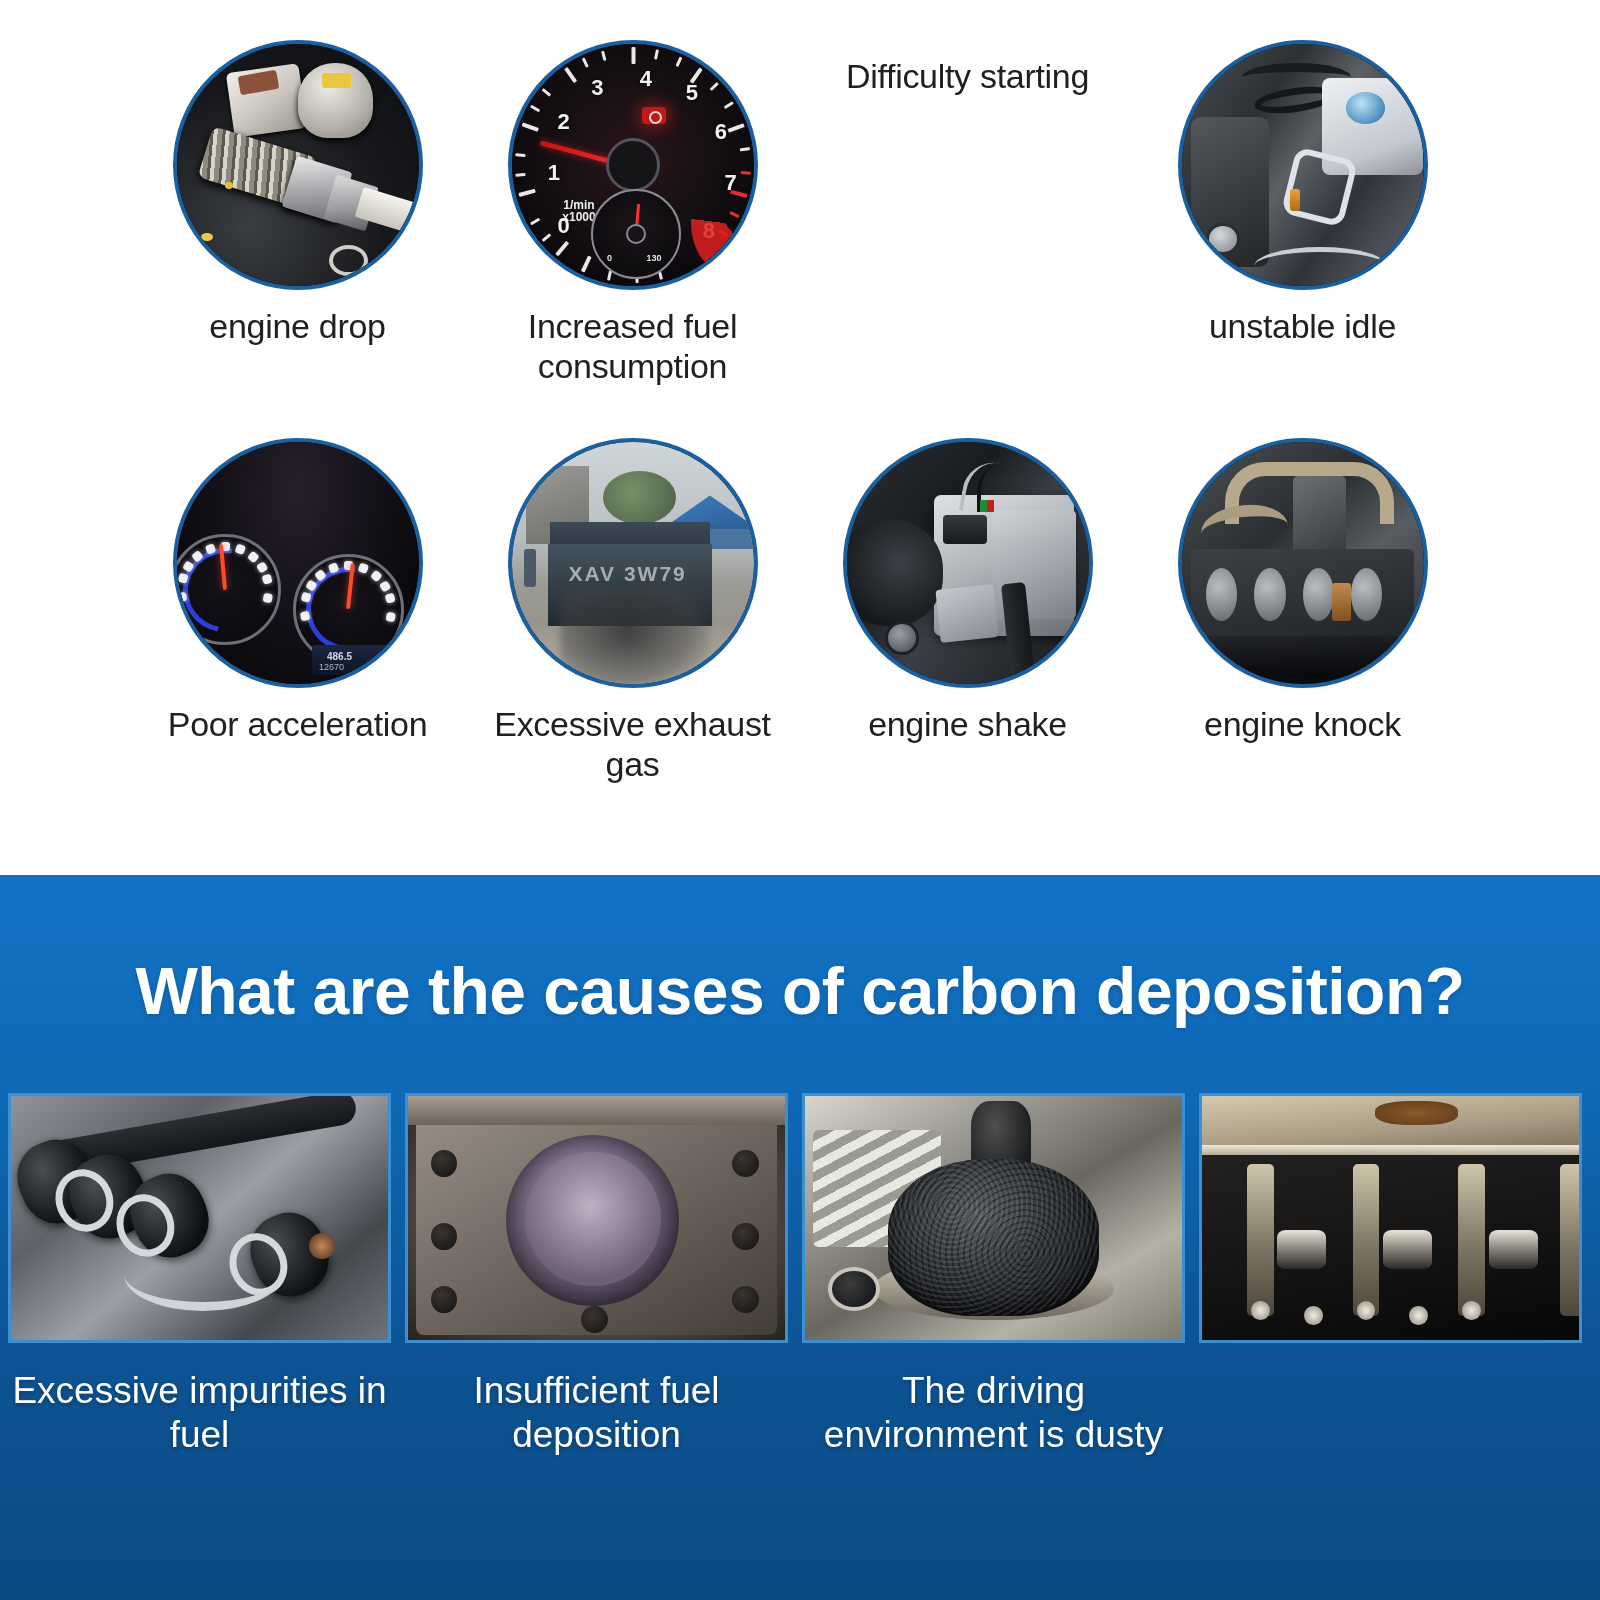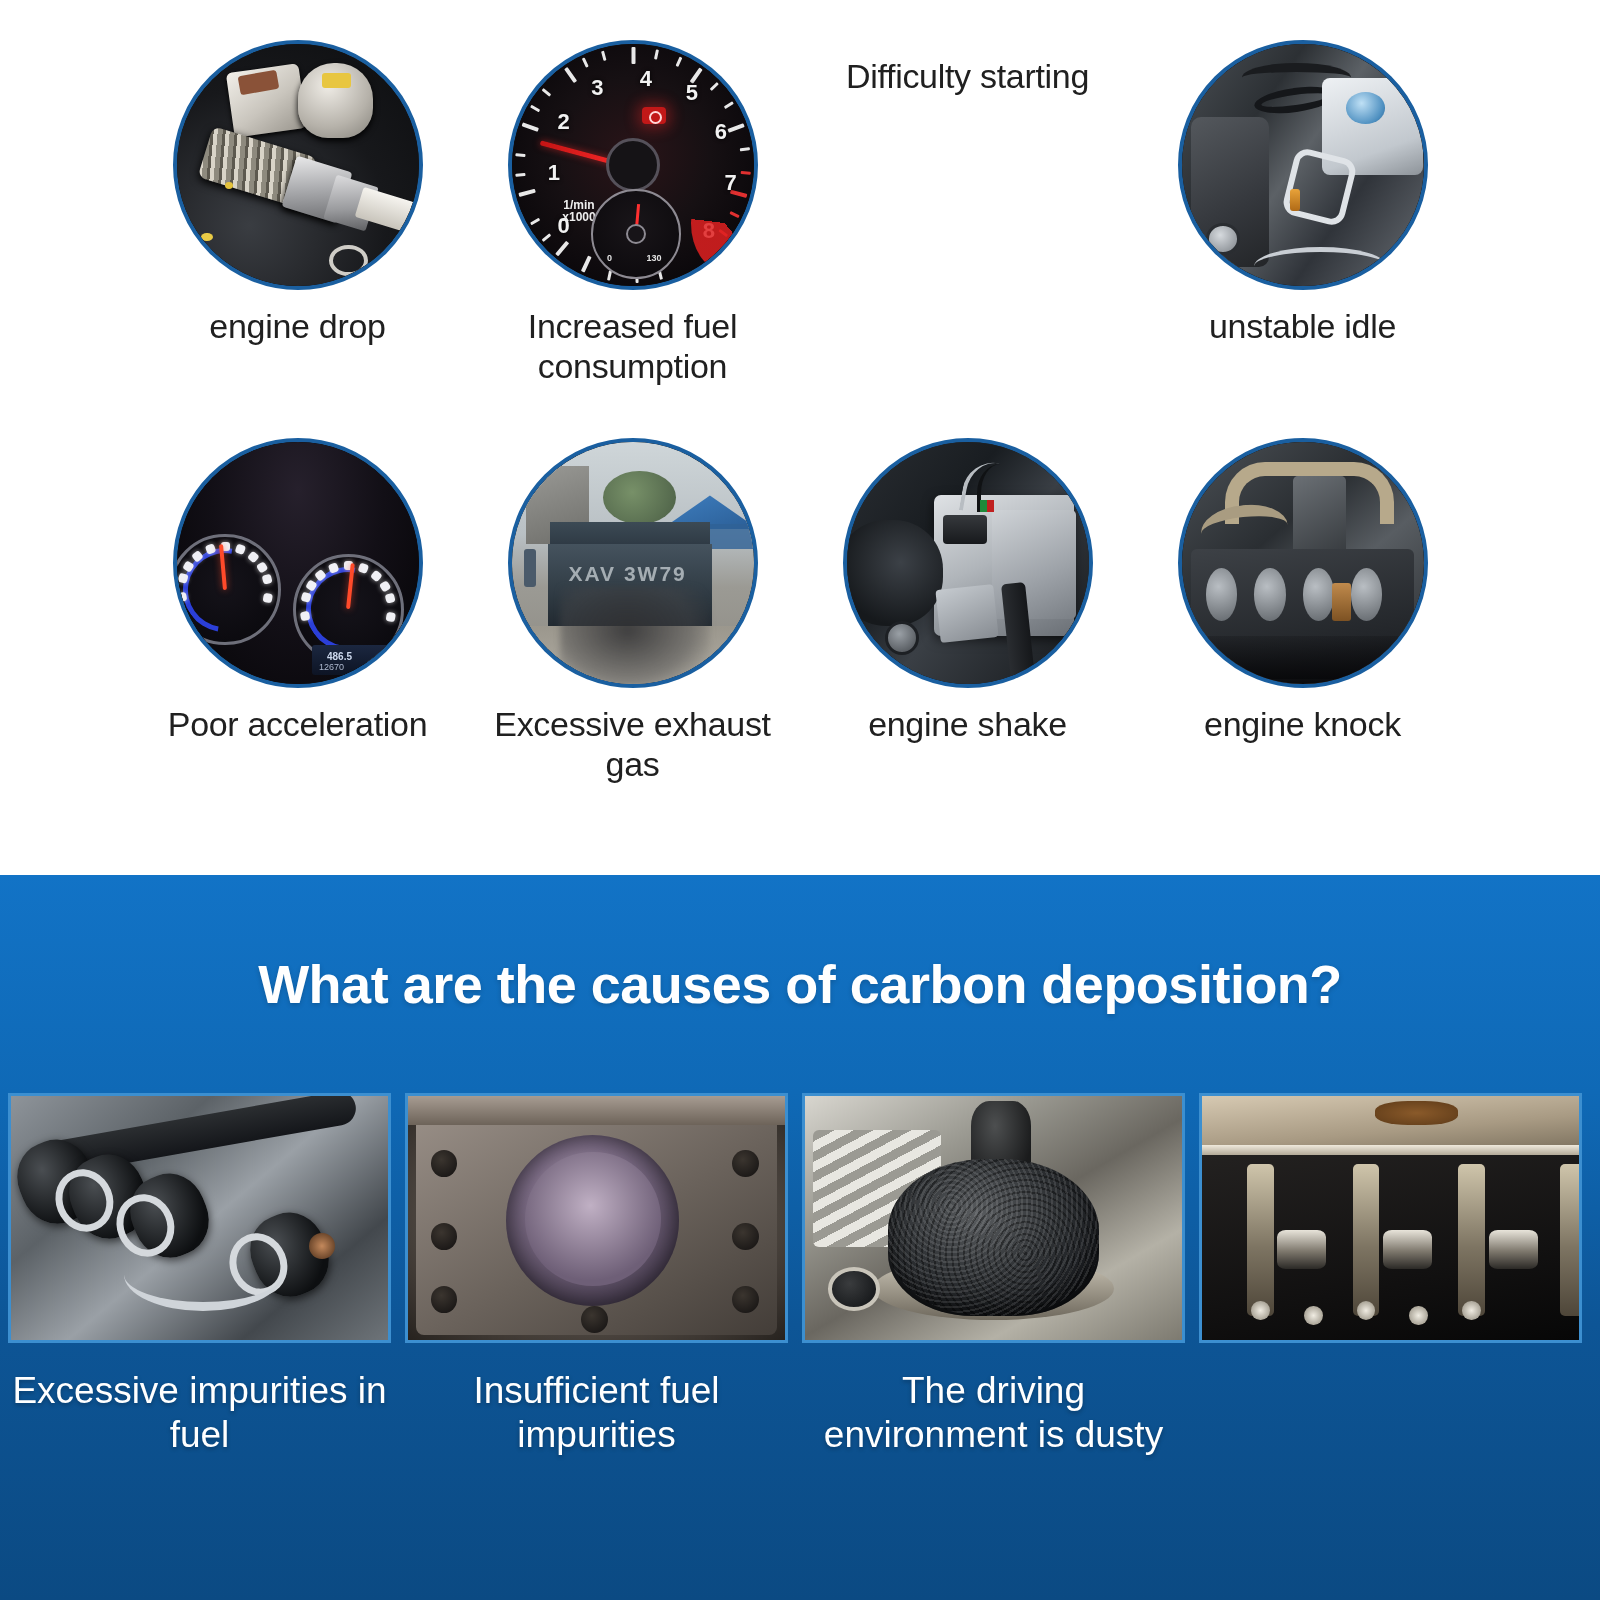--- a/index.html
+++ b/index.html
@@ -247,21 +247,21 @@
   
   .causes {
     position: absolute; left: 0; top: 875px;
     width: 1600px; height: 725px;
     background: linear-gradient(180deg,#1273c6 0%, #0f69b6 30%, #0d5596 62%, #0b4a83 100%);
   }
   .causes-title {
     position: absolute; left: 0; top: 78px; width: 1600px;
     text-align: center;
     color: #ffffff;
-    font-size: 54px;
+    font-size: 66px;
     font-weight: 700;
     letter-spacing: -0.5px;
     text-shadow: 0 2px 5px rgba(0,0,0,.18);
   }
   .cause-grid {
     position: absolute; left: 0; top: 218px;
     width: 1600px;
     display: flex;
     padding: 0 8px;
     gap: 14px;
@@ -707,21 +707,21 @@
               <div class="crown2"></div>
             <div class="bolt" style="left:6%;top:22%"></div>
             <div class="bolt" style="left:6%;top:52%"></div>
             <div class="bolt" style="left:6%;top:78%"></div>
             <div class="bolt" style="left:86%;top:22%"></div>
             <div class="bolt" style="left:86%;top:52%"></div>
             <div class="bolt" style="left:86%;top:78%"></div>
             <div class="bolt" style="left:46%;top:86%"></div>
           </div>
         </div>
-        <div class="cause-label">Insufficient fuel impurities</div>
+        <div class="cause-label">Insufficient fuel deposition</div>
       </div>
 
       <div class="cause-cell">
         <div class="cause-photo">
           <div class="c-val" style="position:absolute;inset:0">
             <div class="bg"></div>
               <div class="fins"></div>
             <div class="rim"></div>
               <div class="stem"></div>
             <div class="blob"></div>

